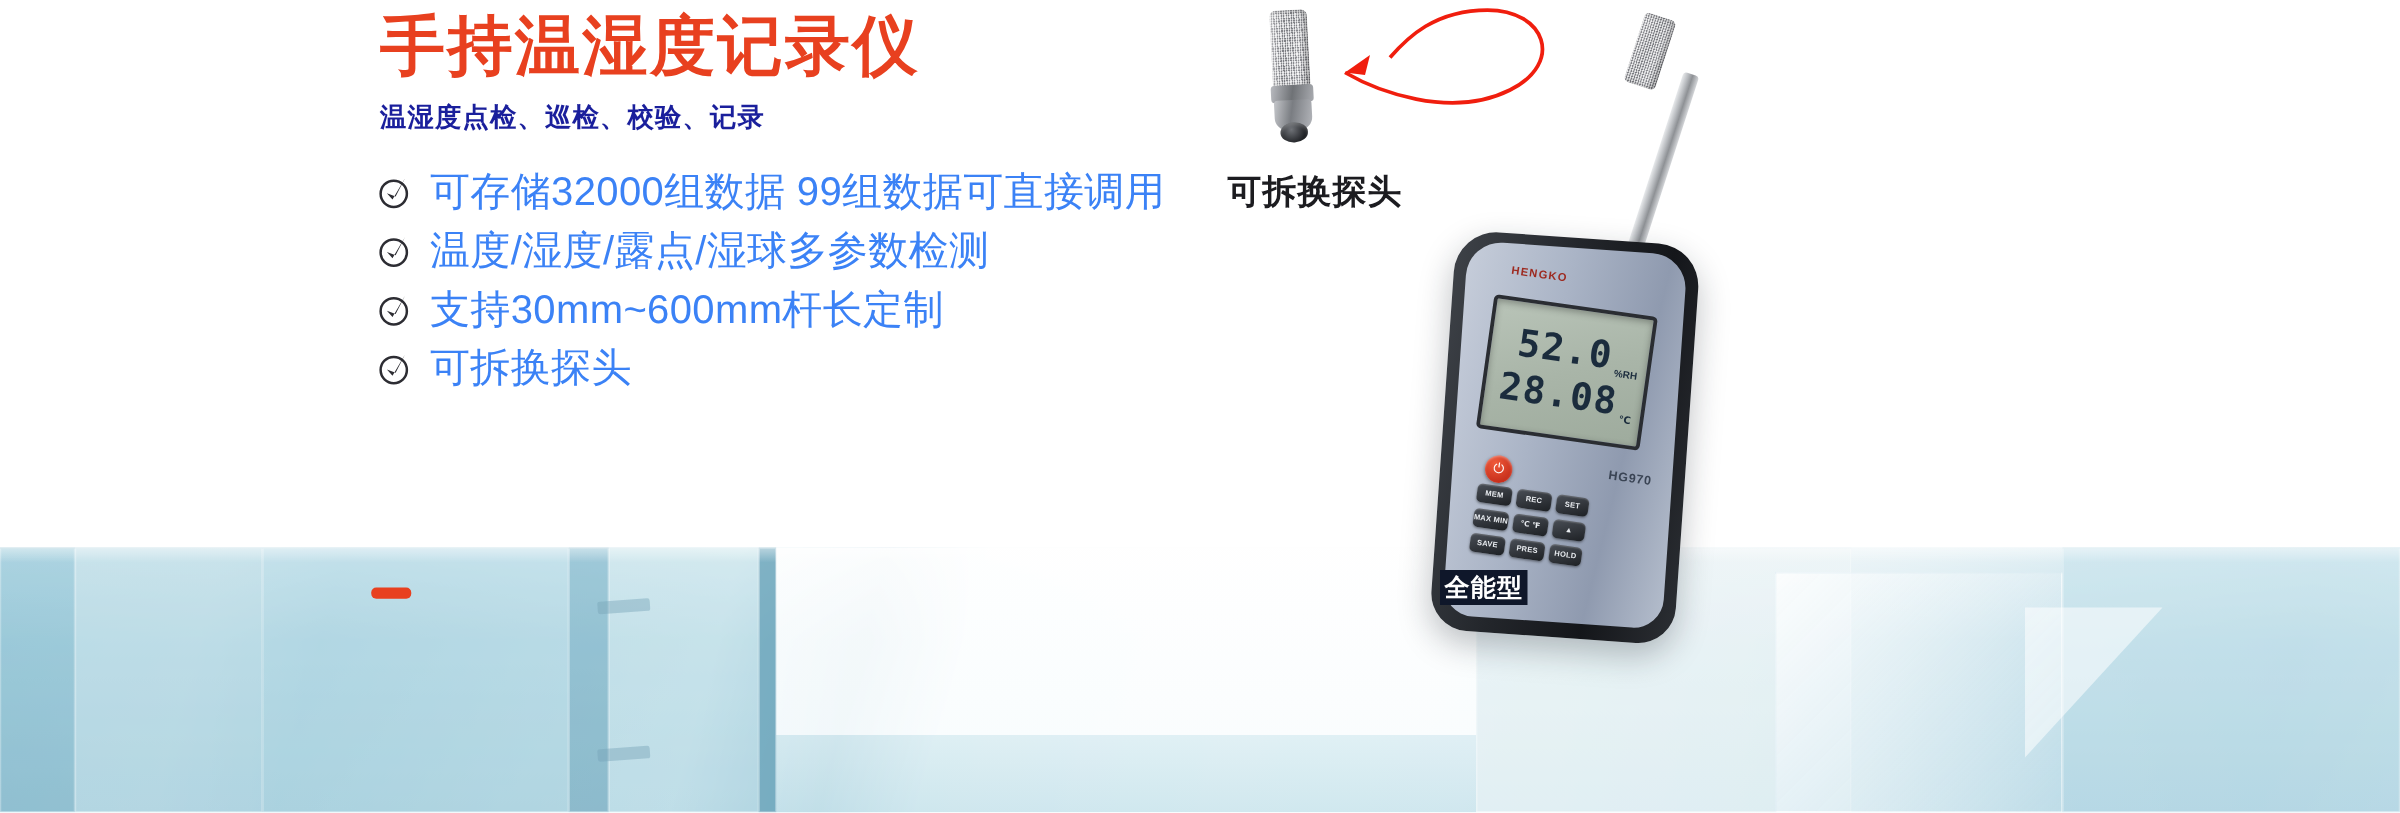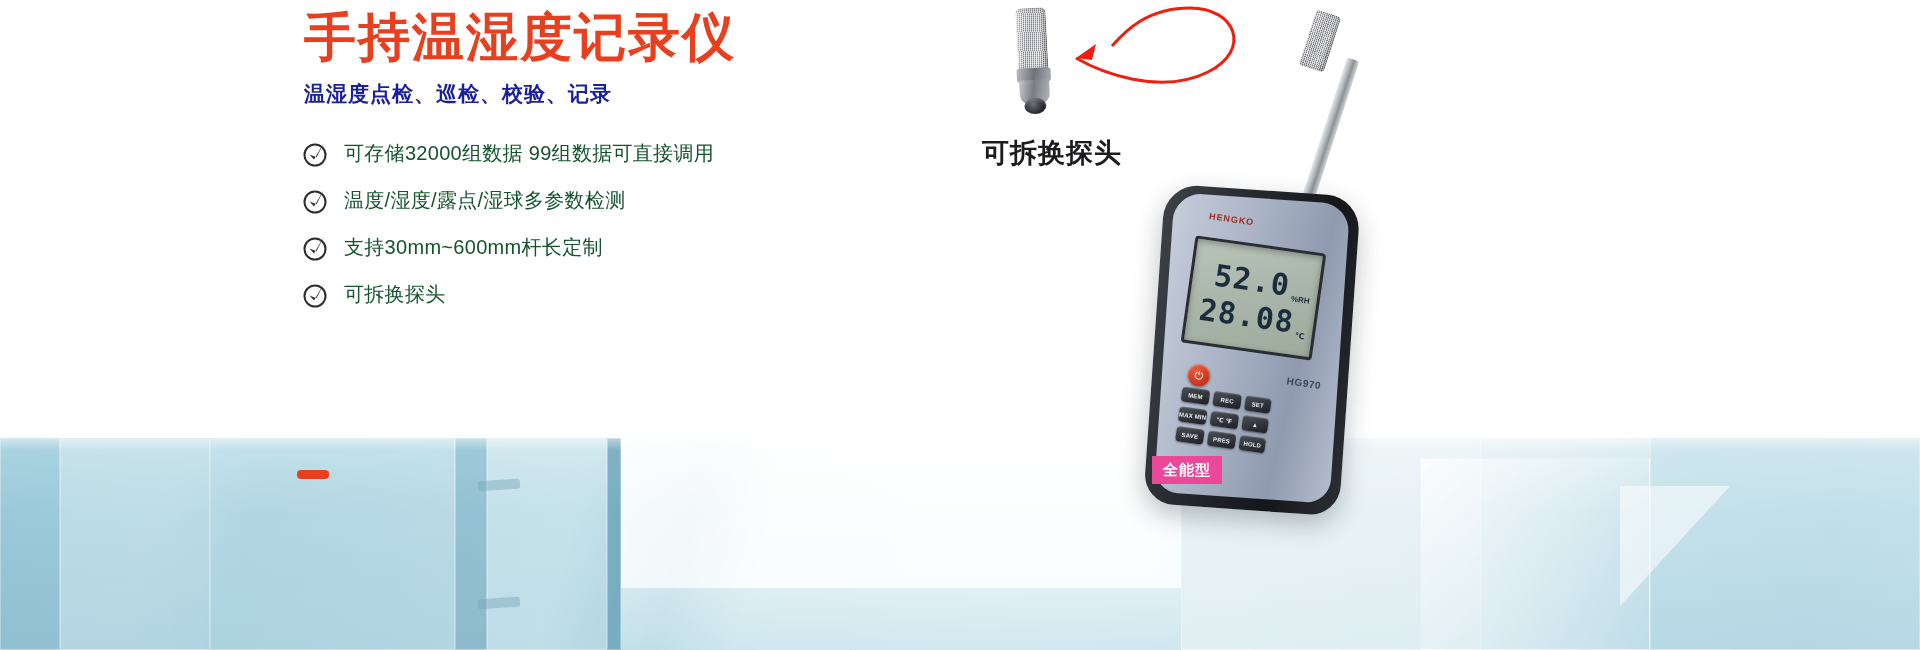--- a/index.html
+++ b/index.html
@@ -100,22 +100,22 @@
     width:620px;
   }
   .feature {
     display:flex;
     align-items:center;
     height:47px;
     gap:14px;
   }
   .check-icon { flex:0 0 28px; width:28px; height:28px; position:relative; }
   .feature-text {
-    font-size:20px;
-    color:#14532d;
+    font-size:32px;
+    color:#3b82f6;
     white-space:nowrap;
     letter-spacing:.3px;
     font-weight:500;
   }
 
   
   .note {
     position:absolute;
     left:297px; top:470px;
     z-index:7;
@@ -300,23 +300,23 @@
   .key.k4 { left:4px;  top:20px; width:28px; height:15px; }
   .key.k5 { left:36px; top:20px; width:28px; height:15px; }
   .key.k6 { left:68px; top:20px; width:26px; height:15px; }
   .key.k7 { left:4px;  top:40px; width:28px; height:15px; }
   .key.k8 { left:36px; top:40px; width:28px; height:15px; }
   .key.k9 { left:68px; top:40px; width:26px; height:15px; }
   .badge {
     position:absolute;
     left:1152px; top:456px;
     width:70px; height:28px;
-    background:#ec4899;
+    background:#0f172a;
     color:#fff;
-    font-size:15px;
+    font-size:20px;
     font-weight:bold;
     display:flex; align-items:center; justify-content:center;
     letter-spacing:1px;
     z-index:8;
   }
 </style>
 </head>
 <body>
 
 <div id="banner">

